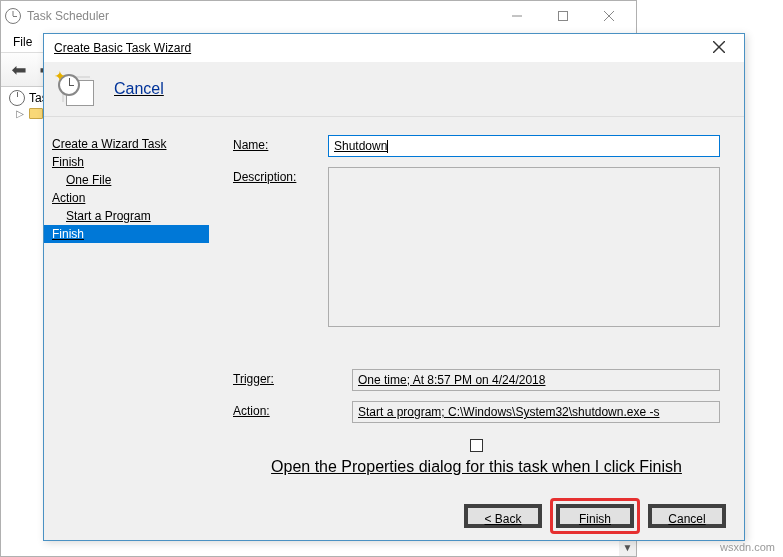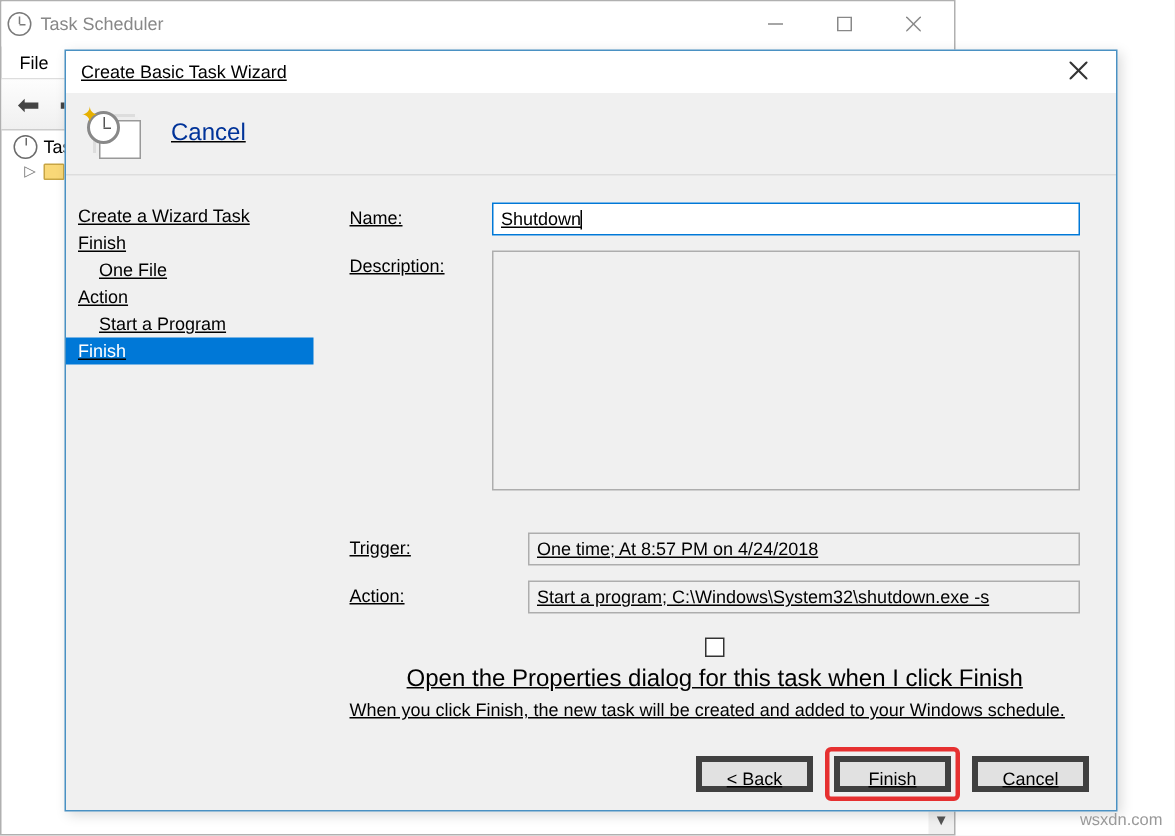--- a/index.html
+++ b/index.html
@@ -167,21 +167,20 @@
           <div class="text-input ro">One time; At 8:57 PM on 4/24/2018</div>
         </div>
         <div class="form-row">
           <div class="form-label">Action:</div>
           <div class="text-input ro">Start a program; C:\Windows\System32\shutdown.exe -s</div>
         </div>
         <div class="checkbox-row">
           <div class="checkbox-box"></div>
           <span>Open the Properties dialog for this task when I click Finish</span>
         </div>
-        <div class="hint-text">When you click Finish, the new task will be created and added to your Windows schedule.</div>
       </div>
     </div>
     <div class="dlg-footer">
       <div class="dlg-btn">&lt; Back</div>
       <div class="highlight-box">
         <div class="dlg-btn">Finish</div>
       </div>
       <div class="dlg-btn">Cancel</div>
     </div>
   </div>

